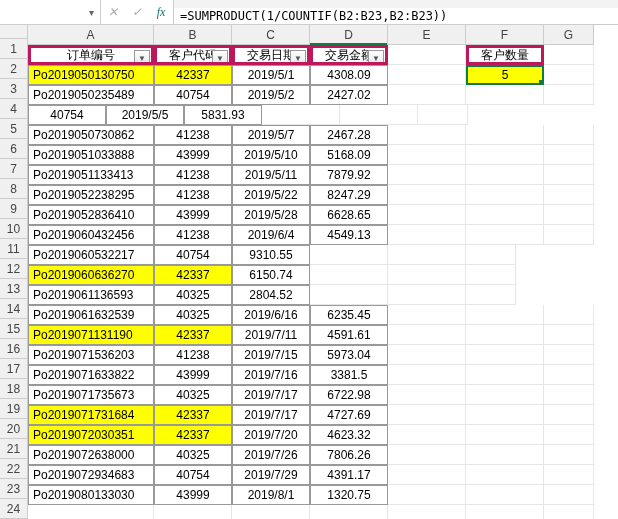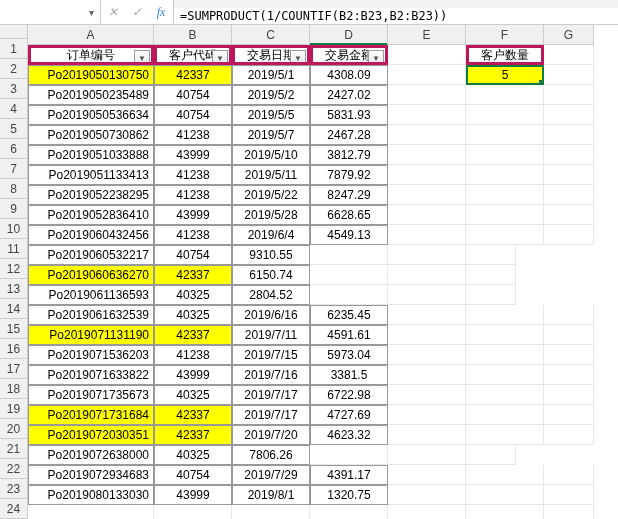--- a/index.html
+++ b/index.html
@@ -41,21 +41,21 @@
     display: inline-flex;
     align-items: center;
     justify-content: center;
     width: 24px;
     height: 24px;
     color: #aaa;
     font-style: italic;
     font-family: "Times New Roman", serif;
   }
   .fb-btns span.fx {
-    color: #3b82f6;
+    color: #0f766e;
     font-style: italic;
   }
   .fb-input {
     flex: 1;
     background: #fff;
     display: flex;
     align-items: center;
     padding: 0 6px;
     font-family: Consolas, monospace;
     color: #000;
@@ -138,21 +138,21 @@
     justify-content: center;
     font-weight: normal;
   }
   .cell.hdr.topcap {
     justify-content: center;
   }
   .cell.data {
     border: 1px solid #999;
   }
   .cell.center { justify-content: center; }
-  .cell.left { justify-content: flex-end; }
+  .cell.left { justify-content: flex-start; }
   .cell.hl { background: #ffff00; }
   .cell.hlres {
     background: #ffff00;
     border: 2px solid #107c41;
   }
   .filter-btn {
     position: absolute;
     right: 1px;
     top: 2px;
     width: 14px;
@@ -302,23 +302,20 @@
             <span>2019/5/2</span>
           </div>
           <div class="cell data wD center">
             <span>2427.02</span>
           </div>
           <div class="cell wE"></div>
           <div class="cell wF"></div>
           <div class="cell wG"></div>
         </div>
         <div class="row">
-          <div class="cell data wA left">
-            <span>Po2019050536634</span>
-          </div>
           <div class="cell data wB center">
             <span>40754</span>
           </div>
           <div class="cell data wC center">
             <span>2019/5/5</span>
           </div>
           <div class="cell data wD center">
             <span>5831.93</span>
           </div>
           <div class="cell wE"></div>
@@ -346,21 +343,21 @@
           <div class="cell data wA left">
             <span>Po2019051033888</span>
           </div>
           <div class="cell data wB center">
             <span>43999</span>
           </div>
           <div class="cell data wC center">
             <span>2019/5/10</span>
           </div>
           <div class="cell data wD center">
-            <span>3812.79</span>
+            <span>5168.09</span>
           </div>
           <div class="cell wE"></div>
           <div class="cell wF"></div>
           <div class="cell wG"></div>
         </div>
         <div class="row">
           <div class="cell data wA left">
             <span>Po2019051133413</span>
           </div>
           <div class="cell data wB center">
@@ -587,20 +584,23 @@
           <div class="cell wE"></div>
           <div class="cell wF"></div>
           <div class="cell wG"></div>
         </div>
         <div class="row">
           <div class="cell data wA left">
             <span>Po2019072638000</span>
           </div>
           <div class="cell data wB center">
             <span>40325</span>
+          </div>
+          <div class="cell data wC center">
+            <span>2019/7/26</span>
           </div>
           <div class="cell data wD center">
             <span>7806.26</span>
           </div>
           <div class="cell wE"></div>
           <div class="cell wF"></div>
           <div class="cell wG"></div>
         </div>
         <div class="row">
           <div class="cell data wA left">

